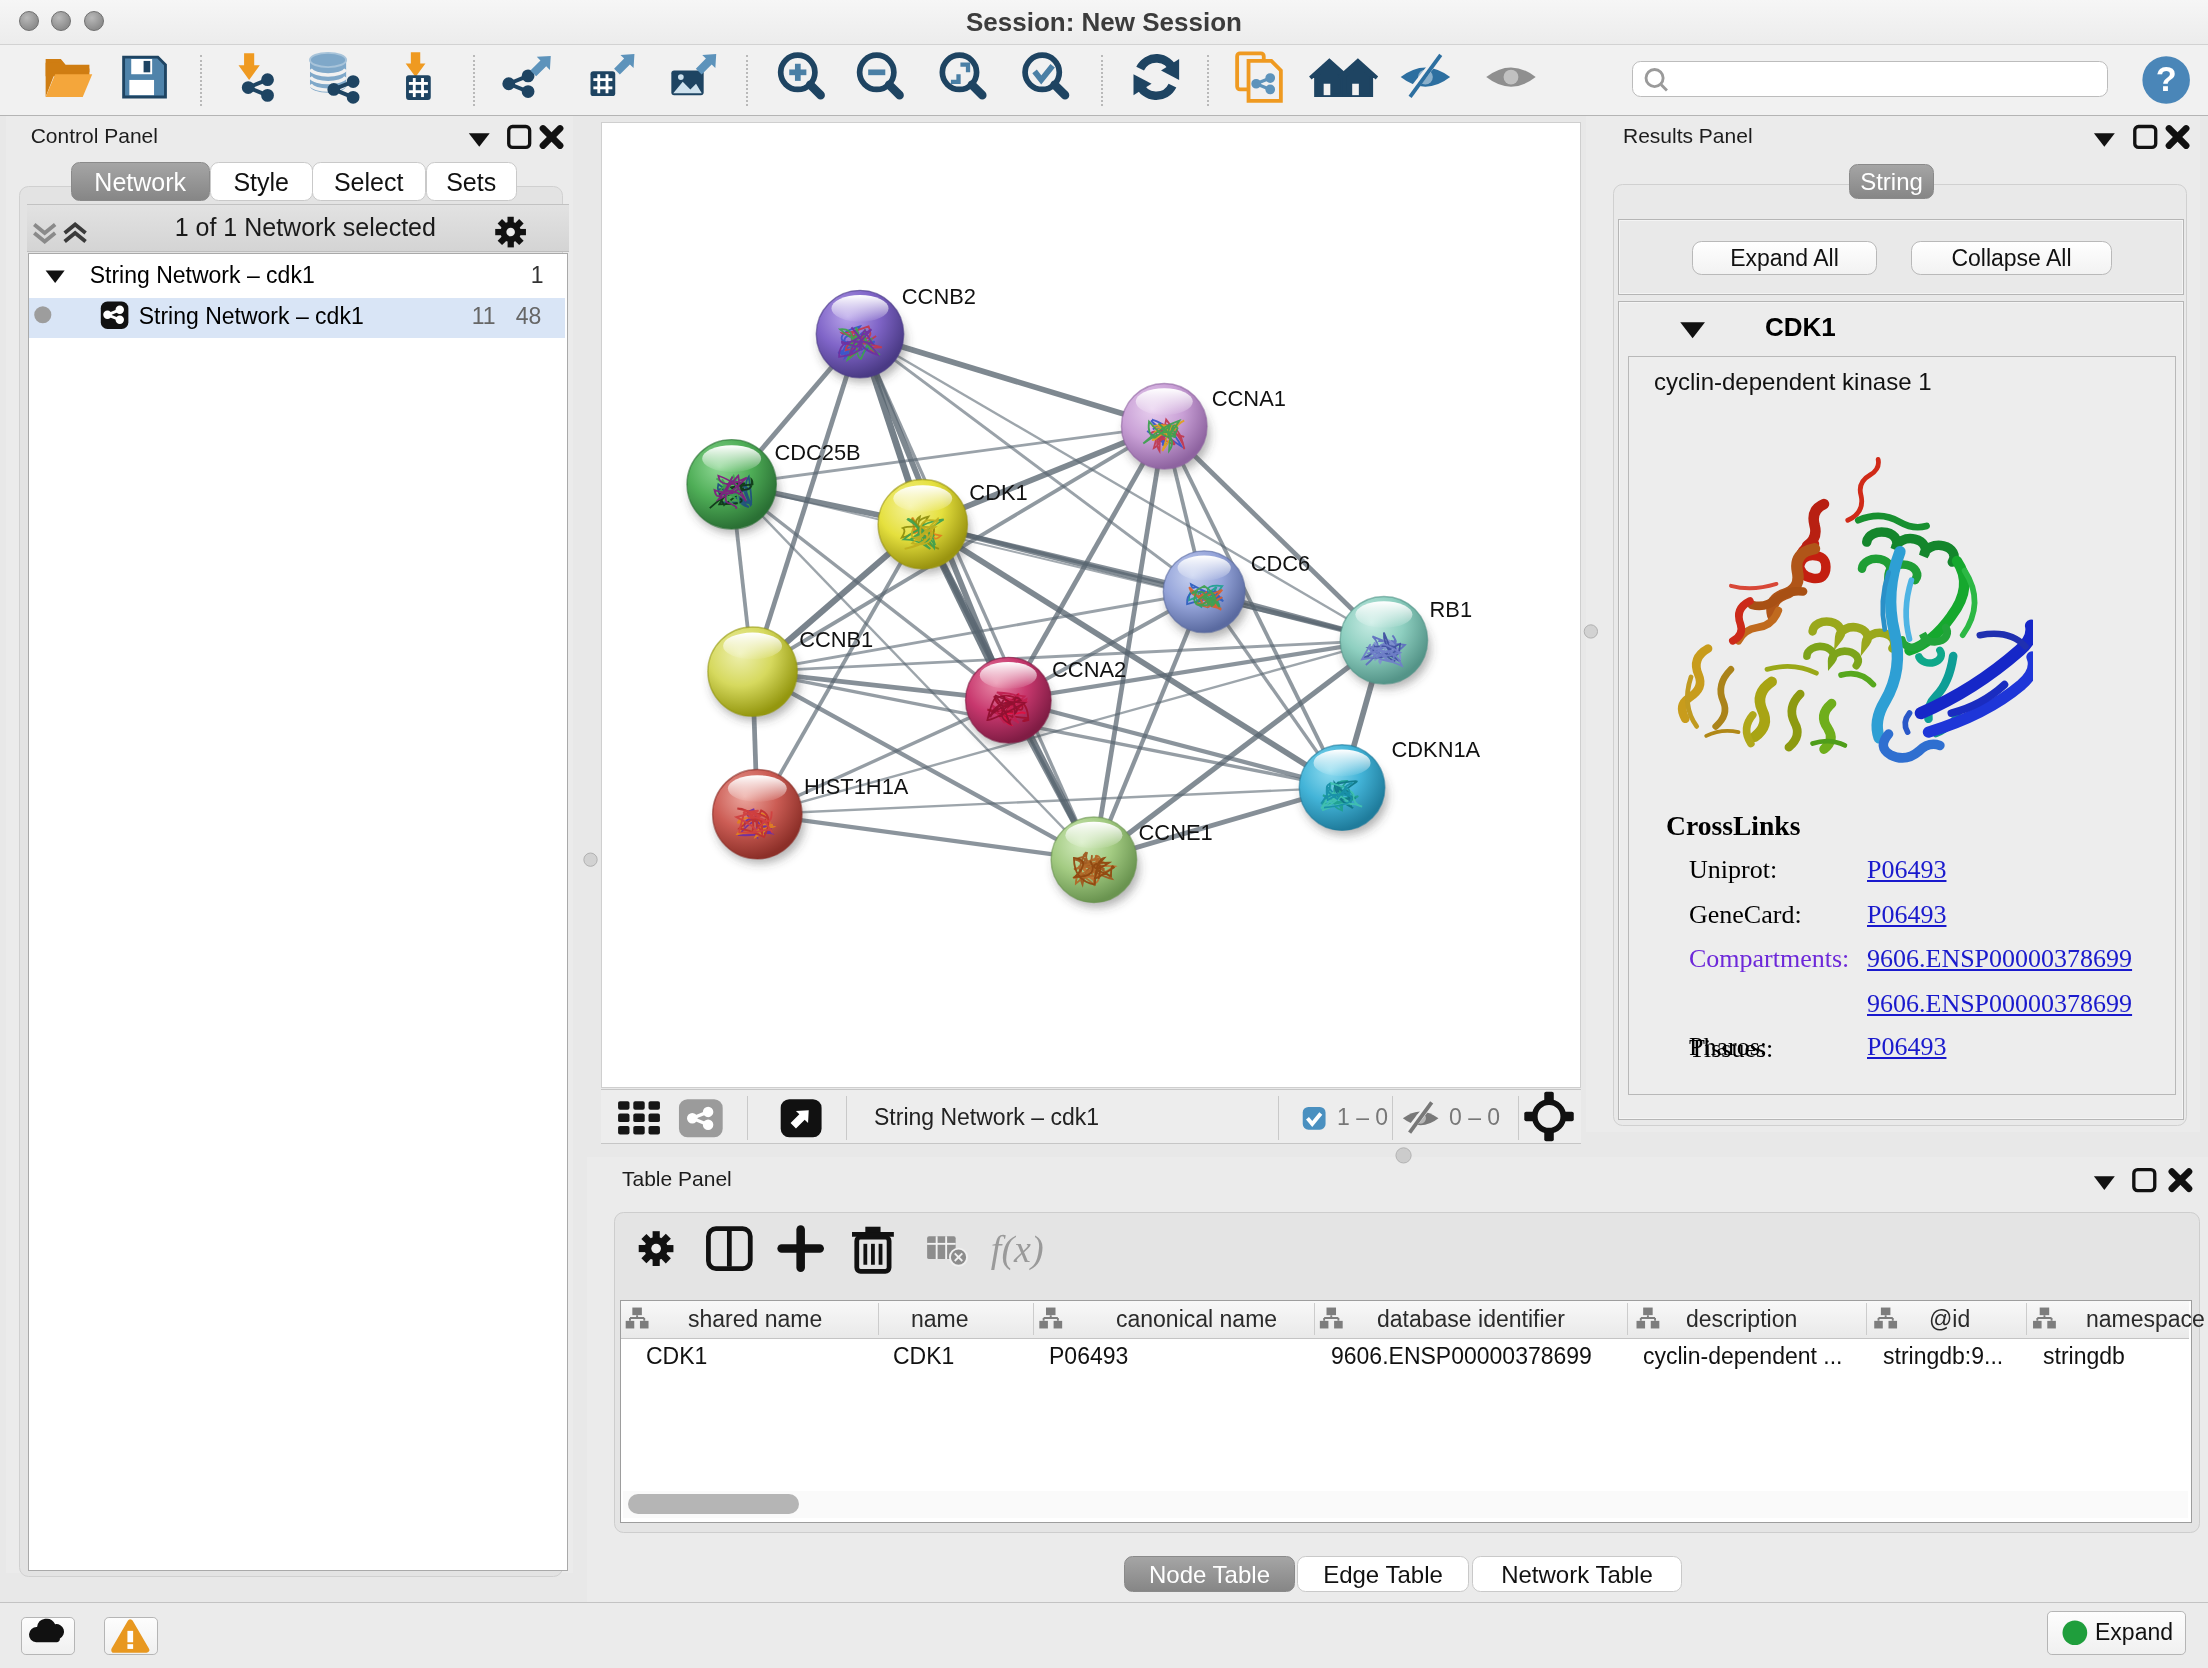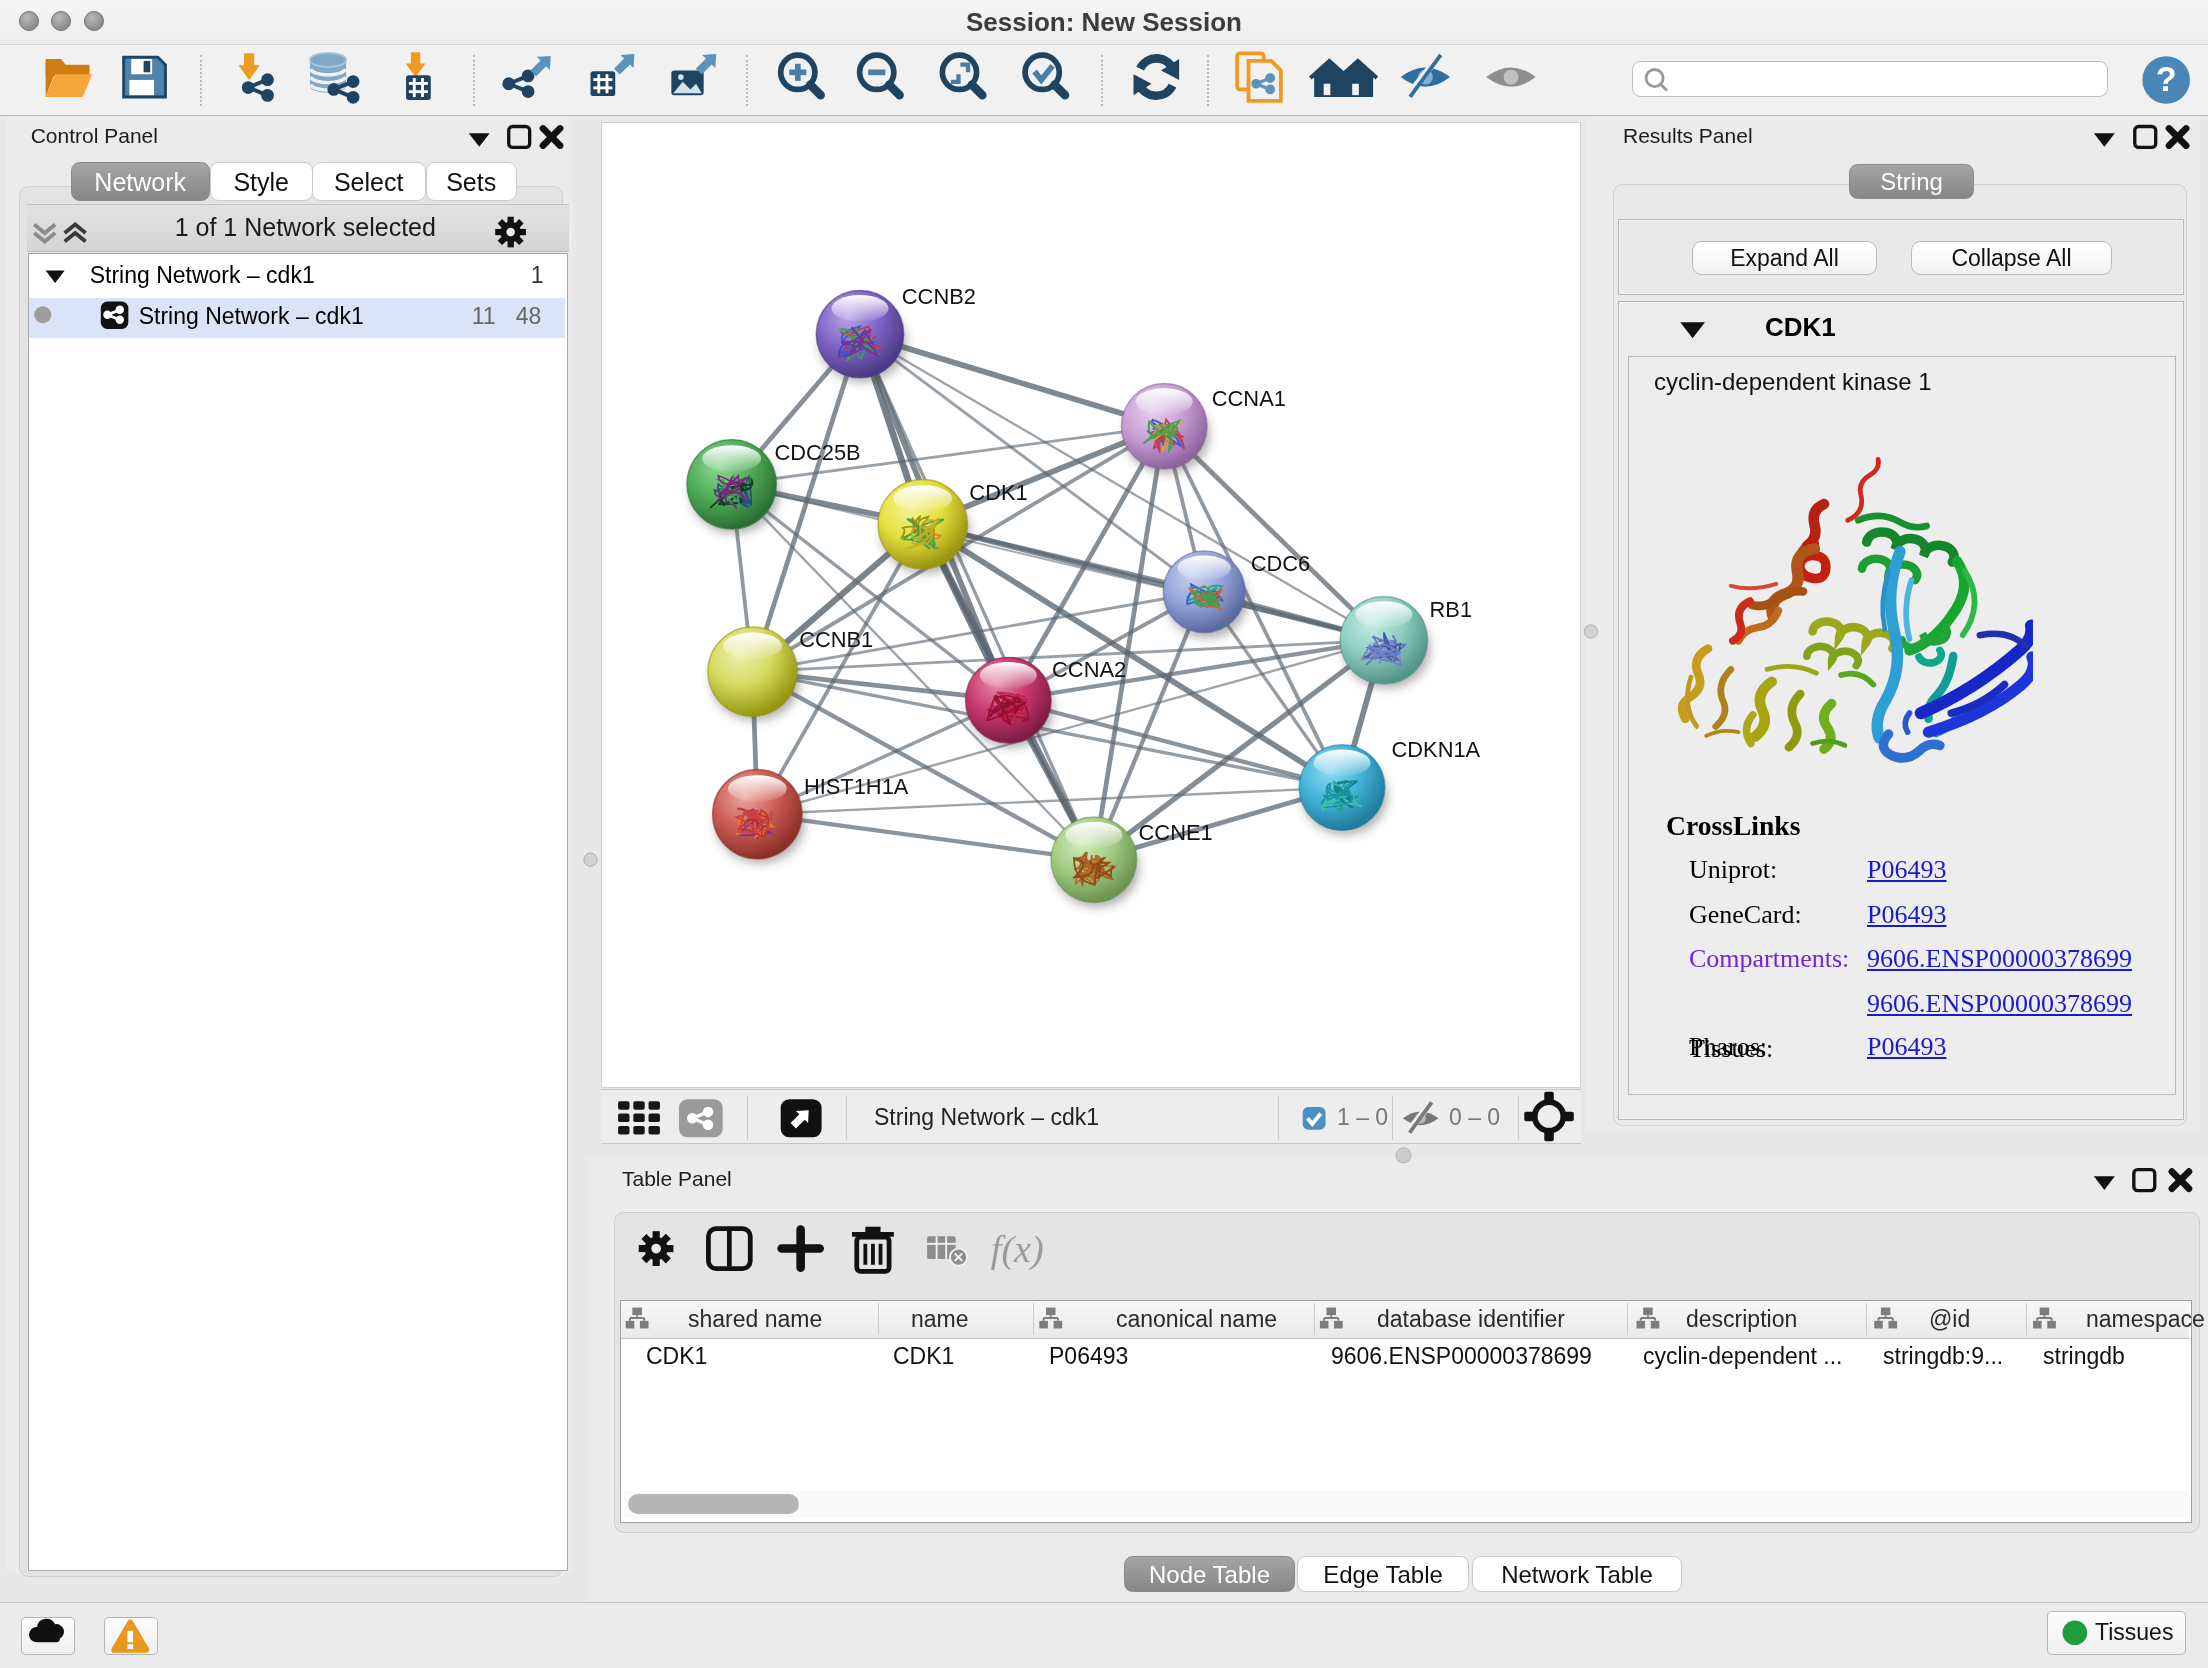--- a/index.html
+++ b/index.html
@@ -338,21 +338,21 @@
   <div class="abs ntsep" style="left:791px;"></div>
   <div class="abs ntsep" style="left:917px;"></div>
   <div class="abs" style="left:273px;top:14.3px;font-size:23px;color:#222;">String Network – cdk1</div>
   <div class="abs" style="left:736px;top:14.3px;font-size:23px;color:#777;">1 – 0</div>
   <div class="abs" style="left:848px;top:14.3px;font-size:23px;color:#777;">0 – 0</div>
 </div>
 
 <div id="rpanel" class="abs">
   <div class="abs ptitle" style="left:37px;top:7.6px;">Results Panel</div>
   <div id="rp-inner" class="abs"></div>
-  <div class="abs tab greytab" style="left:263px;top:48px;width:125px;height:35px;font-size:24px;line-height:34px;">String</div>
+  <div class="abs tab greytab" style="left:263px;top:48px;width:85px;height:35px;font-size:24px;line-height:34px;">String</div>
   <div class="abs etched" style="left:32px;top:103px;width:566px;height:76px;"></div>
   <div class="abs btn" style="left:106px;top:125px;width:185px;height:34px;line-height:32px;">Expand All</div>
   <div class="abs btn" style="left:325px;top:125px;width:201px;height:34px;line-height:32px;">Collapse All</div>
   <div class="abs etched" style="left:32px;top:185px;width:566px;height:819px;background:#ececec;"></div>
   <div class="abs" style="left:179px;top:196px;font-size:26px;font-weight:bold;color:#000;">CDK1</div>
   <div class="abs" style="left:42px;top:240px;width:548px;height:739px;border:1.9px solid #b8b8b8;background:#ededed;box-sizing:border-box;"></div>
   <div class="abs" style="left:68px;top:252px;font-size:24px;color:#111;">cyclin-dependent kinase 1</div>
   <div id="ribbon" class="abs" style="left:86px;top:314px;"><svg width="361" height="342" viewBox="0 0 380 360">
 <path d="M185 95 q18 -8 14 -26 q-4 -14 10 -22 q10 -6 8 -16" fill="none" stroke="#d02a18" stroke-width="5" stroke-linecap="round"></path>
 <path d="M150 120 q-16 4 -16 20 q0 14 14 16 q14 2 14 -12 q0 -12 -14 -12 q-12 0 -14 12" fill="none" stroke="#c41f10" stroke-width="10" stroke-linecap="round"></path>
@@ -439,21 +439,21 @@
   </div>
   <div class="abs tab greytab" style="left:537px;top:399px;width:171px;height:36px;font-size:24px;line-height:35px;">Node Table</div>
   <div class="abs tab whitetab" style="left:710px;top:399px;width:172px;height:36px;font-size:24px;line-height:35px;">Edge Table</div>
   <div class="abs tab whitetab" style="left:885px;top:399px;width:210px;height:36px;font-size:24px;line-height:35px;">Network Table</div>
 </div>
 
 <div id="statusbar" class="abs"></div>
 <div class="abs sbtn" style="left:21px;top:1617px;width:54px;height:38px;"></div>
 <div class="abs sbtn" style="left:104px;top:1617px;width:54px;height:38px;"></div>
 <div class="abs sbtn" style="left:2047px;top:1611px;width:139px;height:44px;"></div>
-<div class="abs" style="left:2095px;top:1619px;font-size:23px;color:#111;">Tissues</div>
+<div class="abs" style="left:2095px;top:1619px;font-size:23px;color:#111;">Expand</div>
 
 <svg class="abs" style="left:0;top:0;pointer-events:none;" width="2208" height="1668" viewBox="0 0 2322 1754">
 <path d="M48 62 l16 0 l5 6 l25 0 l0 12 l-46 0 Z" fill="#cf7d12"></path>
 <path d="M48 102 L48 66 L63 66 L68 72 L94 72 L94 76 L58 76 Z" fill="#cf7d12"></path>
 <path d="M48 102 L58 78 L97 78 L87 102 Z" fill="#f4a63b"></path>
 <path d="M130 60 h36 l8 8 v34 h-44 Z" fill="#4f83aa" stroke="#1e4462" stroke-width="3"></path>
 <rect x="138" y="62" width="22" height="16" fill="#ffffff"></rect>
     <rect x="151" y="64" width="7" height="12" fill="#1e4462"></rect>
 <rect x="136" y="84" width="26" height="16" fill="#ffffff"></rect>
 <path d="M256.68 56 L267.32 56 L267.32 68.6 L273.2 68.6 L262 84 L250.8 68.6 L256.68 68.6 Z" fill="#ef9a21"></path>

